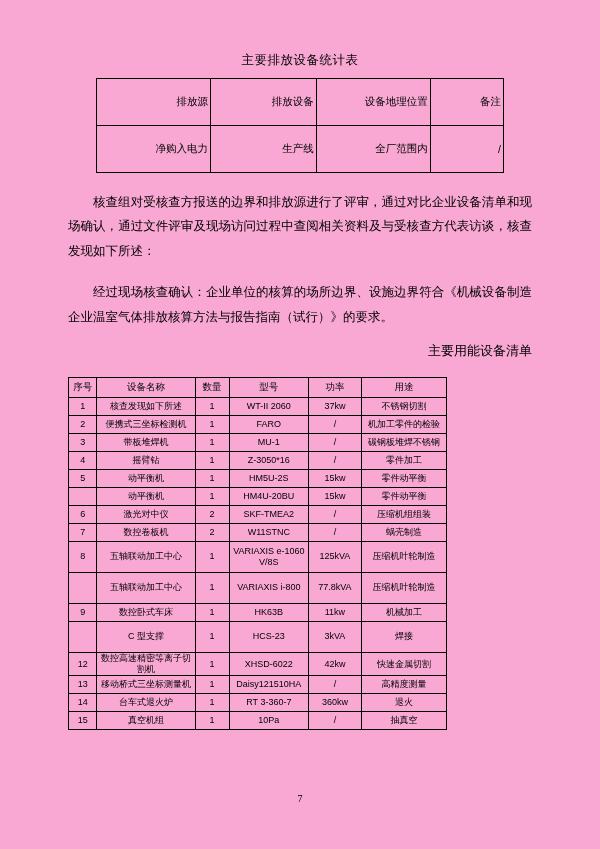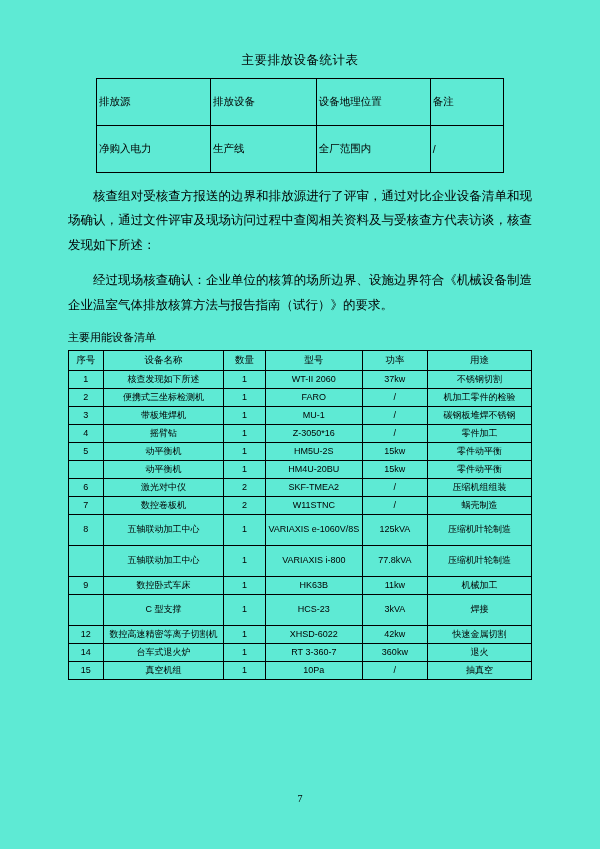--- a/index.html
+++ b/index.html
@@ -4,21 +4,21 @@
 <style>
   html, body {
     margin: 0;
     padding: 0;
     background: #f0f0f0;
   }
   .page {
     position: relative;
     width: 600px;
     height: 849px;
-    background: #5eead4;
+    background: #f9a8d4;
     margin: 0 auto;
     box-sizing: border-box;
     font-family: "Liberation Serif", "DejaVu Serif", serif;
     color: #000;
     overflow: hidden;
   }
   .content {
     position: absolute;
     left: 68px;
     top: 52px;
@@ -37,50 +37,50 @@
     font-family: "Liberation Sans", "DejaVu Sans", sans-serif;
   }
   
   .t1 {
     width: 408px;
     margin: 0 auto;
     table-layout: fixed;
   }
   .t1 td, .t1 th {
     border: 1px solid #000;
-    text-align: left;
+    text-align: right;
     vertical-align: middle;
     font-size: 10.5px;
     height: 46px;
     font-weight: normal;
     padding: 0 2px;
   }
   .t1 col.c1 { width: 28%; }
   .t1 col.c2 { width: 26%; }
   .t1 col.c3 { width: 28%; }
   .t1 col.c4 { width: 18%; }
 
   
   .para {
     font-size: 12.5px;
     line-height: 1.95;
     text-align: justify;
     text-indent: 2em;
-    margin: 11px 0 0 0;
+    margin: 17px 0 0 0;
   }
 
   
   .t2-title {
-    text-align: left;
-    font-size: 11px;
-    margin: 13px 0 5px 0;
+    text-align: right;
+    font-size: 13px;
+    margin: 13px 0 17px 0;
     font-family: "Liberation Sans", "DejaVu Sans", sans-serif;
   }
   .t2 {
-    width: 464px;
+    width: 379px;
     table-layout: fixed;
     padding-left: 14px;
   }
   .t2 td, .t2 th {
     border: 1px solid #000;
     text-align: center;
     vertical-align: middle;
     font-size: 9px;
     height: 17px;
     font-weight: normal;
@@ -259,20 +259,28 @@
           </tr>
           <tr>
             <td>12</td>
             <td>数控高速精密等离子切割机</td>
             <td>1</td>
             <td>XHSD-6022</td>
             <td>42kw</td>
             <td>快速金属切割</td>
           </tr>
           <tr>
+            <td>13</td>
+            <td>移动桥式三坐标测量机</td>
+            <td>1</td>
+            <td>Daisy121510HA</td>
+            <td>/</td>
+            <td>高精度测量</td>
+          </tr>
+          <tr>
             <td>14</td>
             <td>台车式退火炉</td>
             <td>1</td>
             <td>RT 3-360-7</td>
             <td>360kw</td>
             <td>退火</td>
           </tr>
           <tr>
             <td>15</td>
             <td>真空机组</td>

